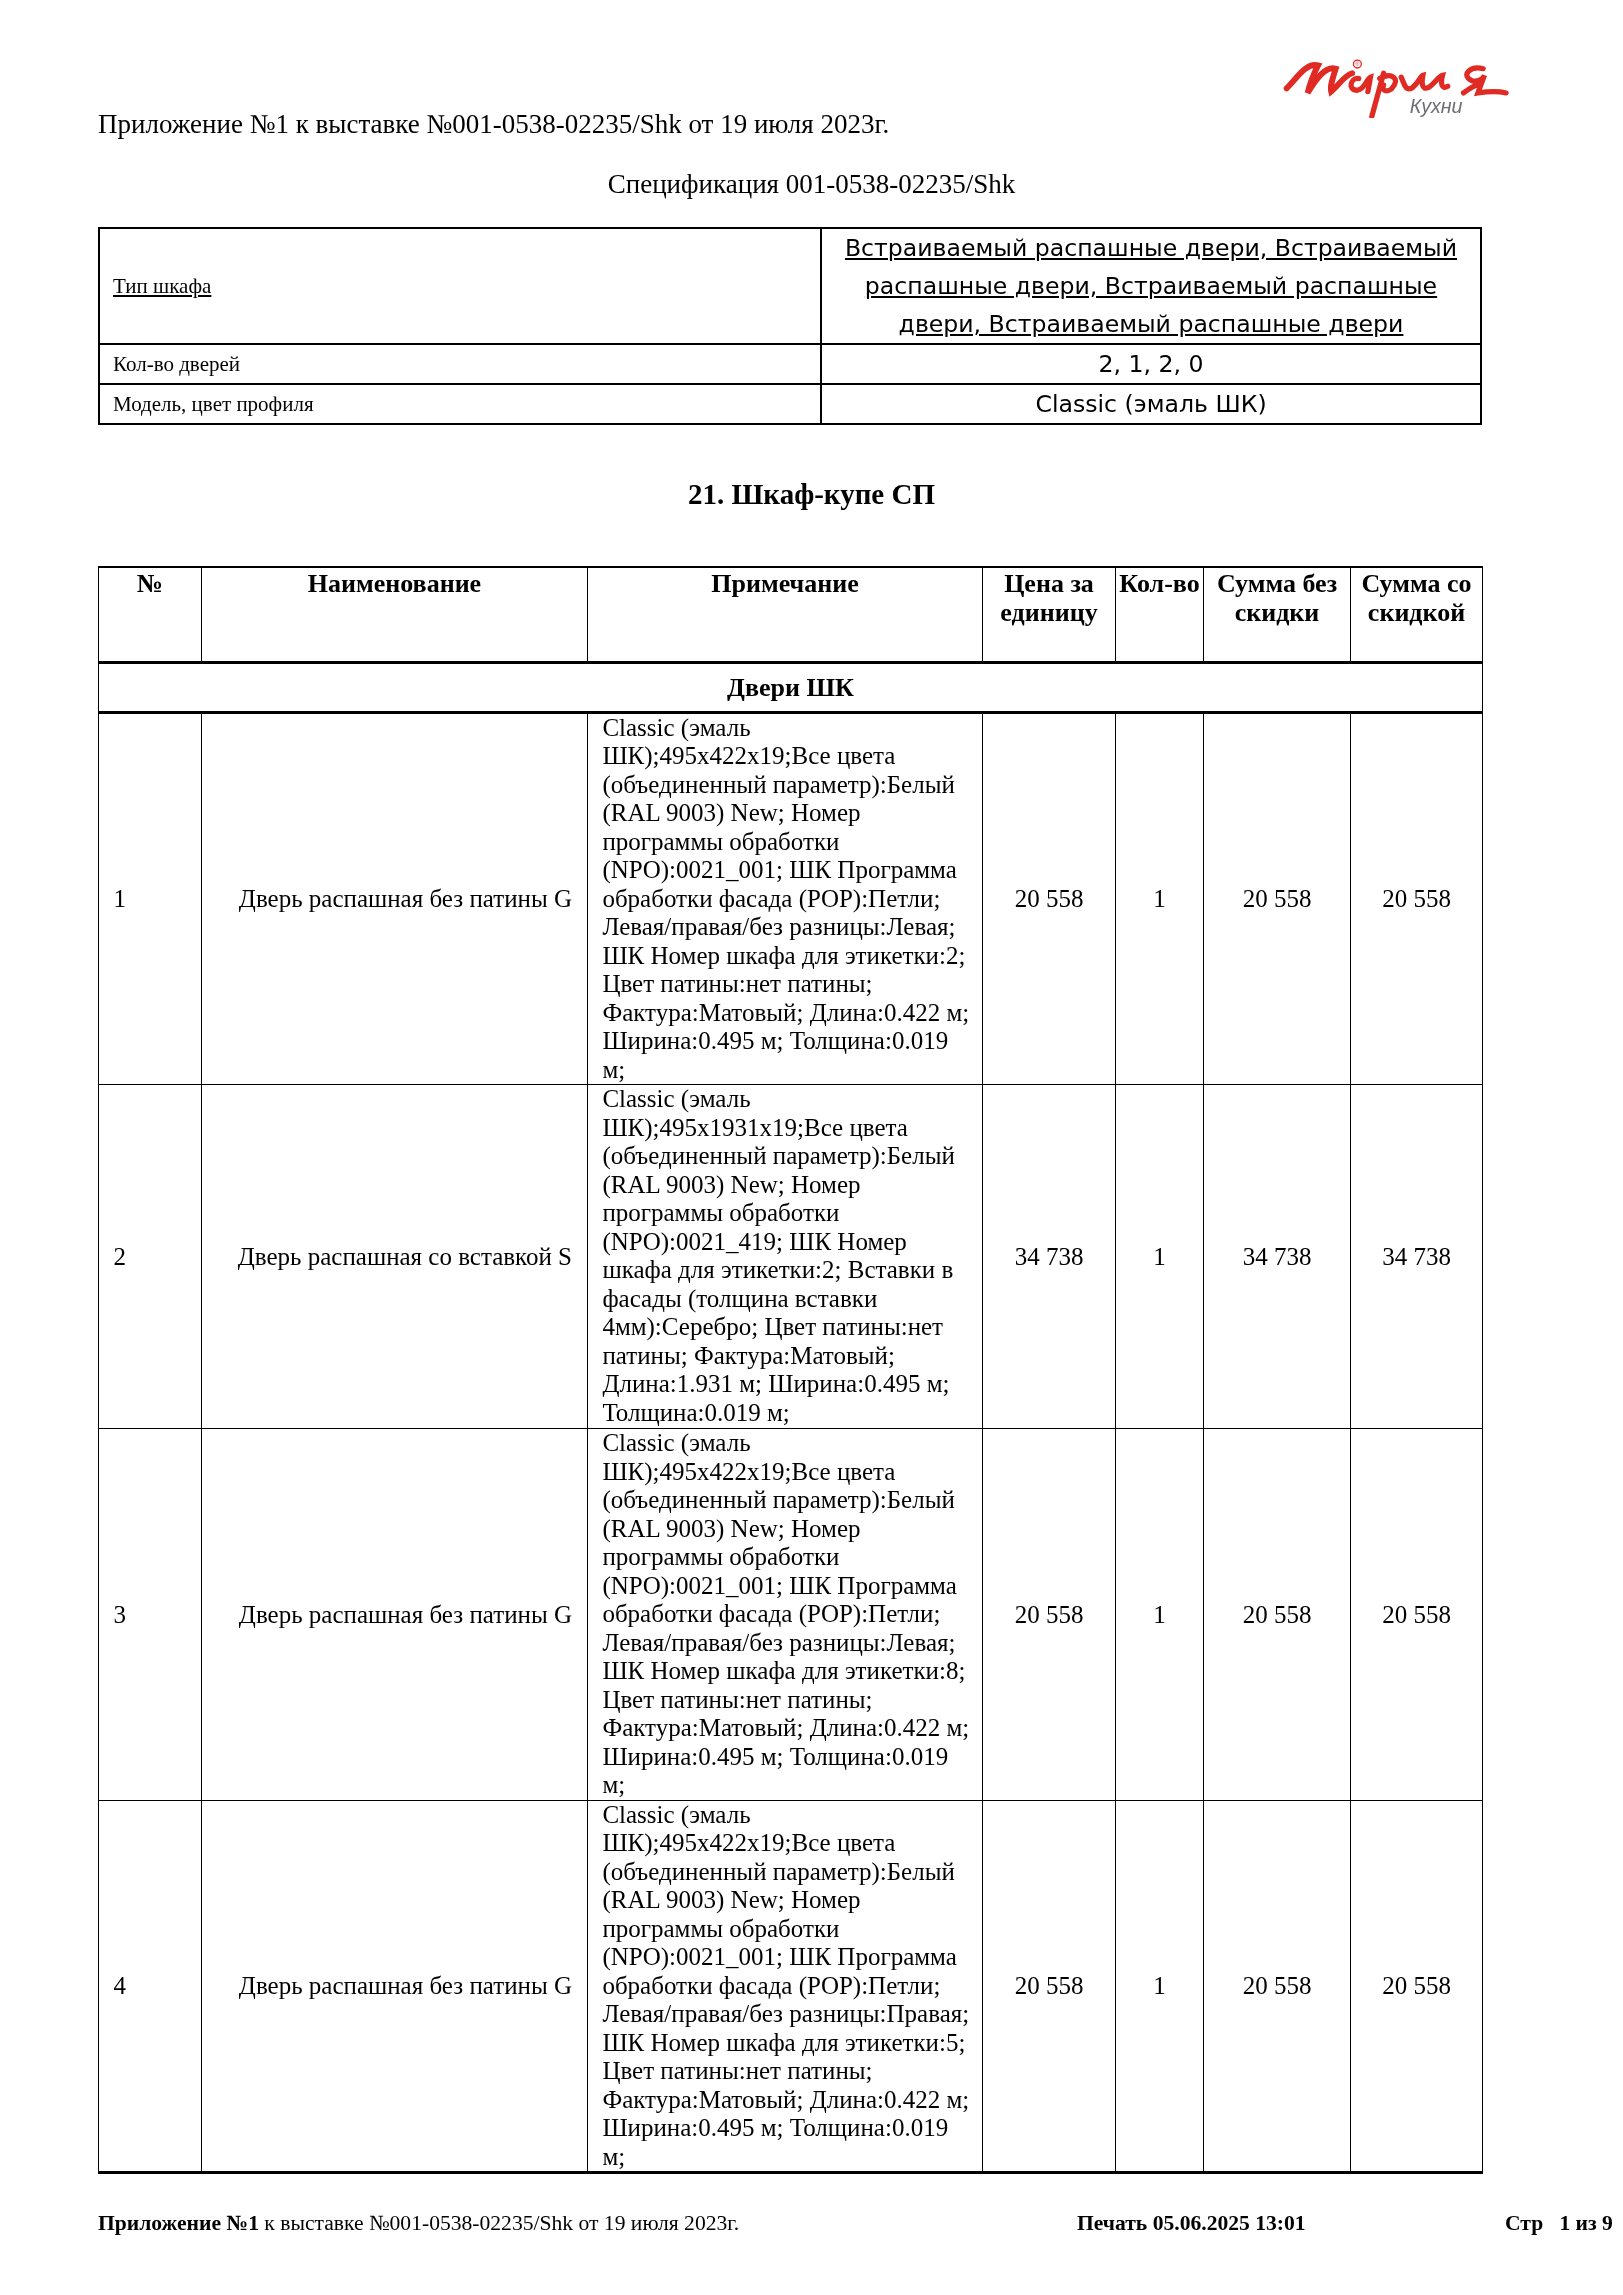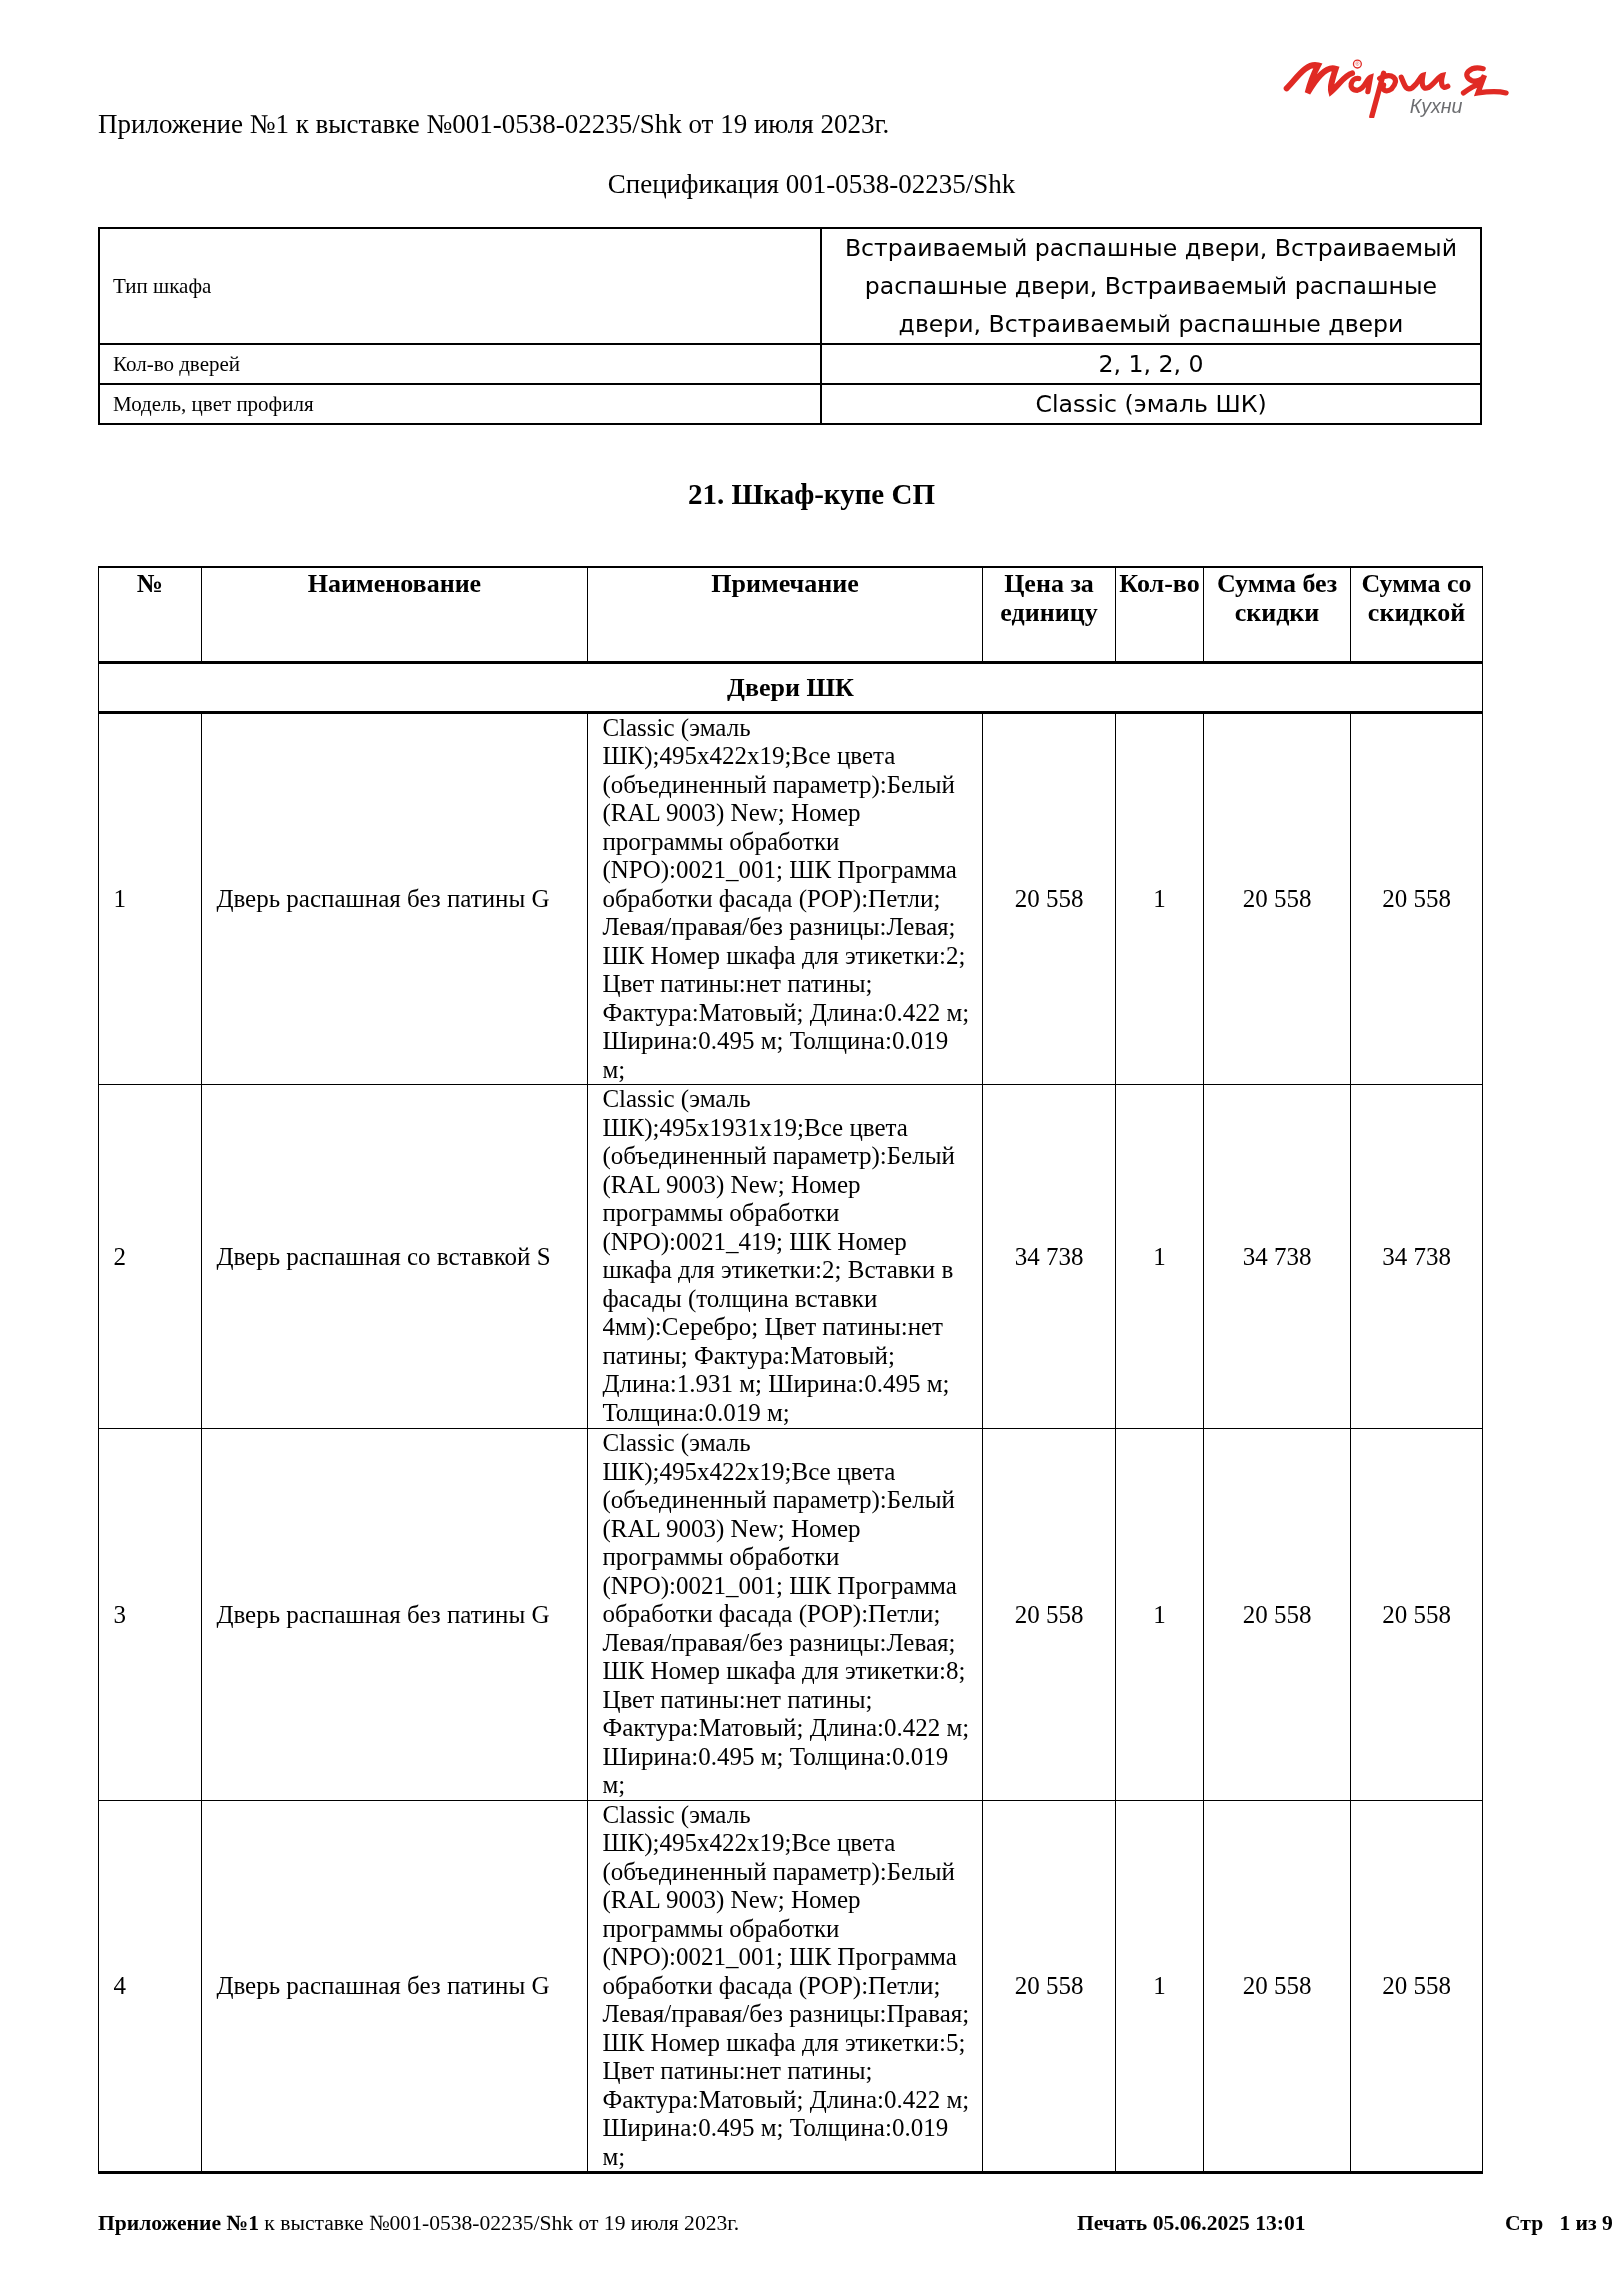--- a/index.html
+++ b/index.html
@@ -16,40 +16,40 @@
   .spec-title {
     position: absolute; left: 0; width: 1623px; top: 169px; text-align: center;
     font-size: 27px; white-space: nowrap;
   }
   .spec-title b { font-weight: normal; }
   table { border-collapse: collapse; position: absolute; }
   .spec-table { left: 98px; top: 227px; width: 1384px; }
   .spec-table td { border: 2px solid #000; padding: 0 13px; font-size: 21px; line-height: 38px; }
   .spec-table td.k { width: 694px; text-align: left; }
   .spec-table td.v { text-align: center; font-family: "DejaVu Sans", "Liberation Sans", sans-serif; font-size: 23.6px; line-height: 38px; }
-  .spec-table tr.r1 td { height: 111px; }
+  .spec-table tr.r1 td { height: 111px; text-decoration: underline; }
   .spec-table tr.r2 td, .spec-table tr.r3 td { height: 34px; }
   .section-title {
     position: absolute; left: 0; width: 1623px; top: 478px; text-align: center;
     font-size: 29px; font-weight: bold; white-space: nowrap;
   }
   .main-table { left: 98px; top: 566px; width: 1384px; table-layout: fixed; }
   .main-table th, .main-table td { border: 1.3px solid #000; vertical-align: middle; }
   .main-table thead th {
     font-weight: bold; font-size: 26px; line-height: 29px; vertical-align: top; text-align: center;
     padding: 1.3px 2.6px; height: 90px; border-bottom: 3.3px solid #000;
   }
   .main-table thead tr { border-top: 2.6px solid #000; }
   .main-table .group td {
     text-align: center; font-weight: bold; font-size: 26px; height: 31px; padding: 8px;
     border-bottom: 3.3px solid #000;
   }
   .main-table tbody td { font-size: 25px; line-height: 29px; }
   .main-table td.num { padding-left: 14.4px; text-align: left; }
-  .main-table td.name { padding-left: 14.4px; padding-right: 15px; text-align: left; }
+  .main-table td.name { padding-left: 14.4px; padding-right: 15px; text-align: right; }
   .main-table td.note { padding: 0 6.5px 0 14.4px; text-align: left; vertical-align: top; line-height: 28.5px; }
   .main-table td.val { text-align: center; }
   .main-table tr.item:last-child td { border-bottom: 3.3px solid #000; }
   .footer {
     position: absolute; top: 2211px; font-size: 21.6px; white-space: nowrap;
   }
   .footer.left { left: 98px; }
   .footer.mid { left: 1077px; font-weight: bold; }
   .footer.right { left: 1505px; font-weight: bold; }
   .footer b { font-weight: bold; }

